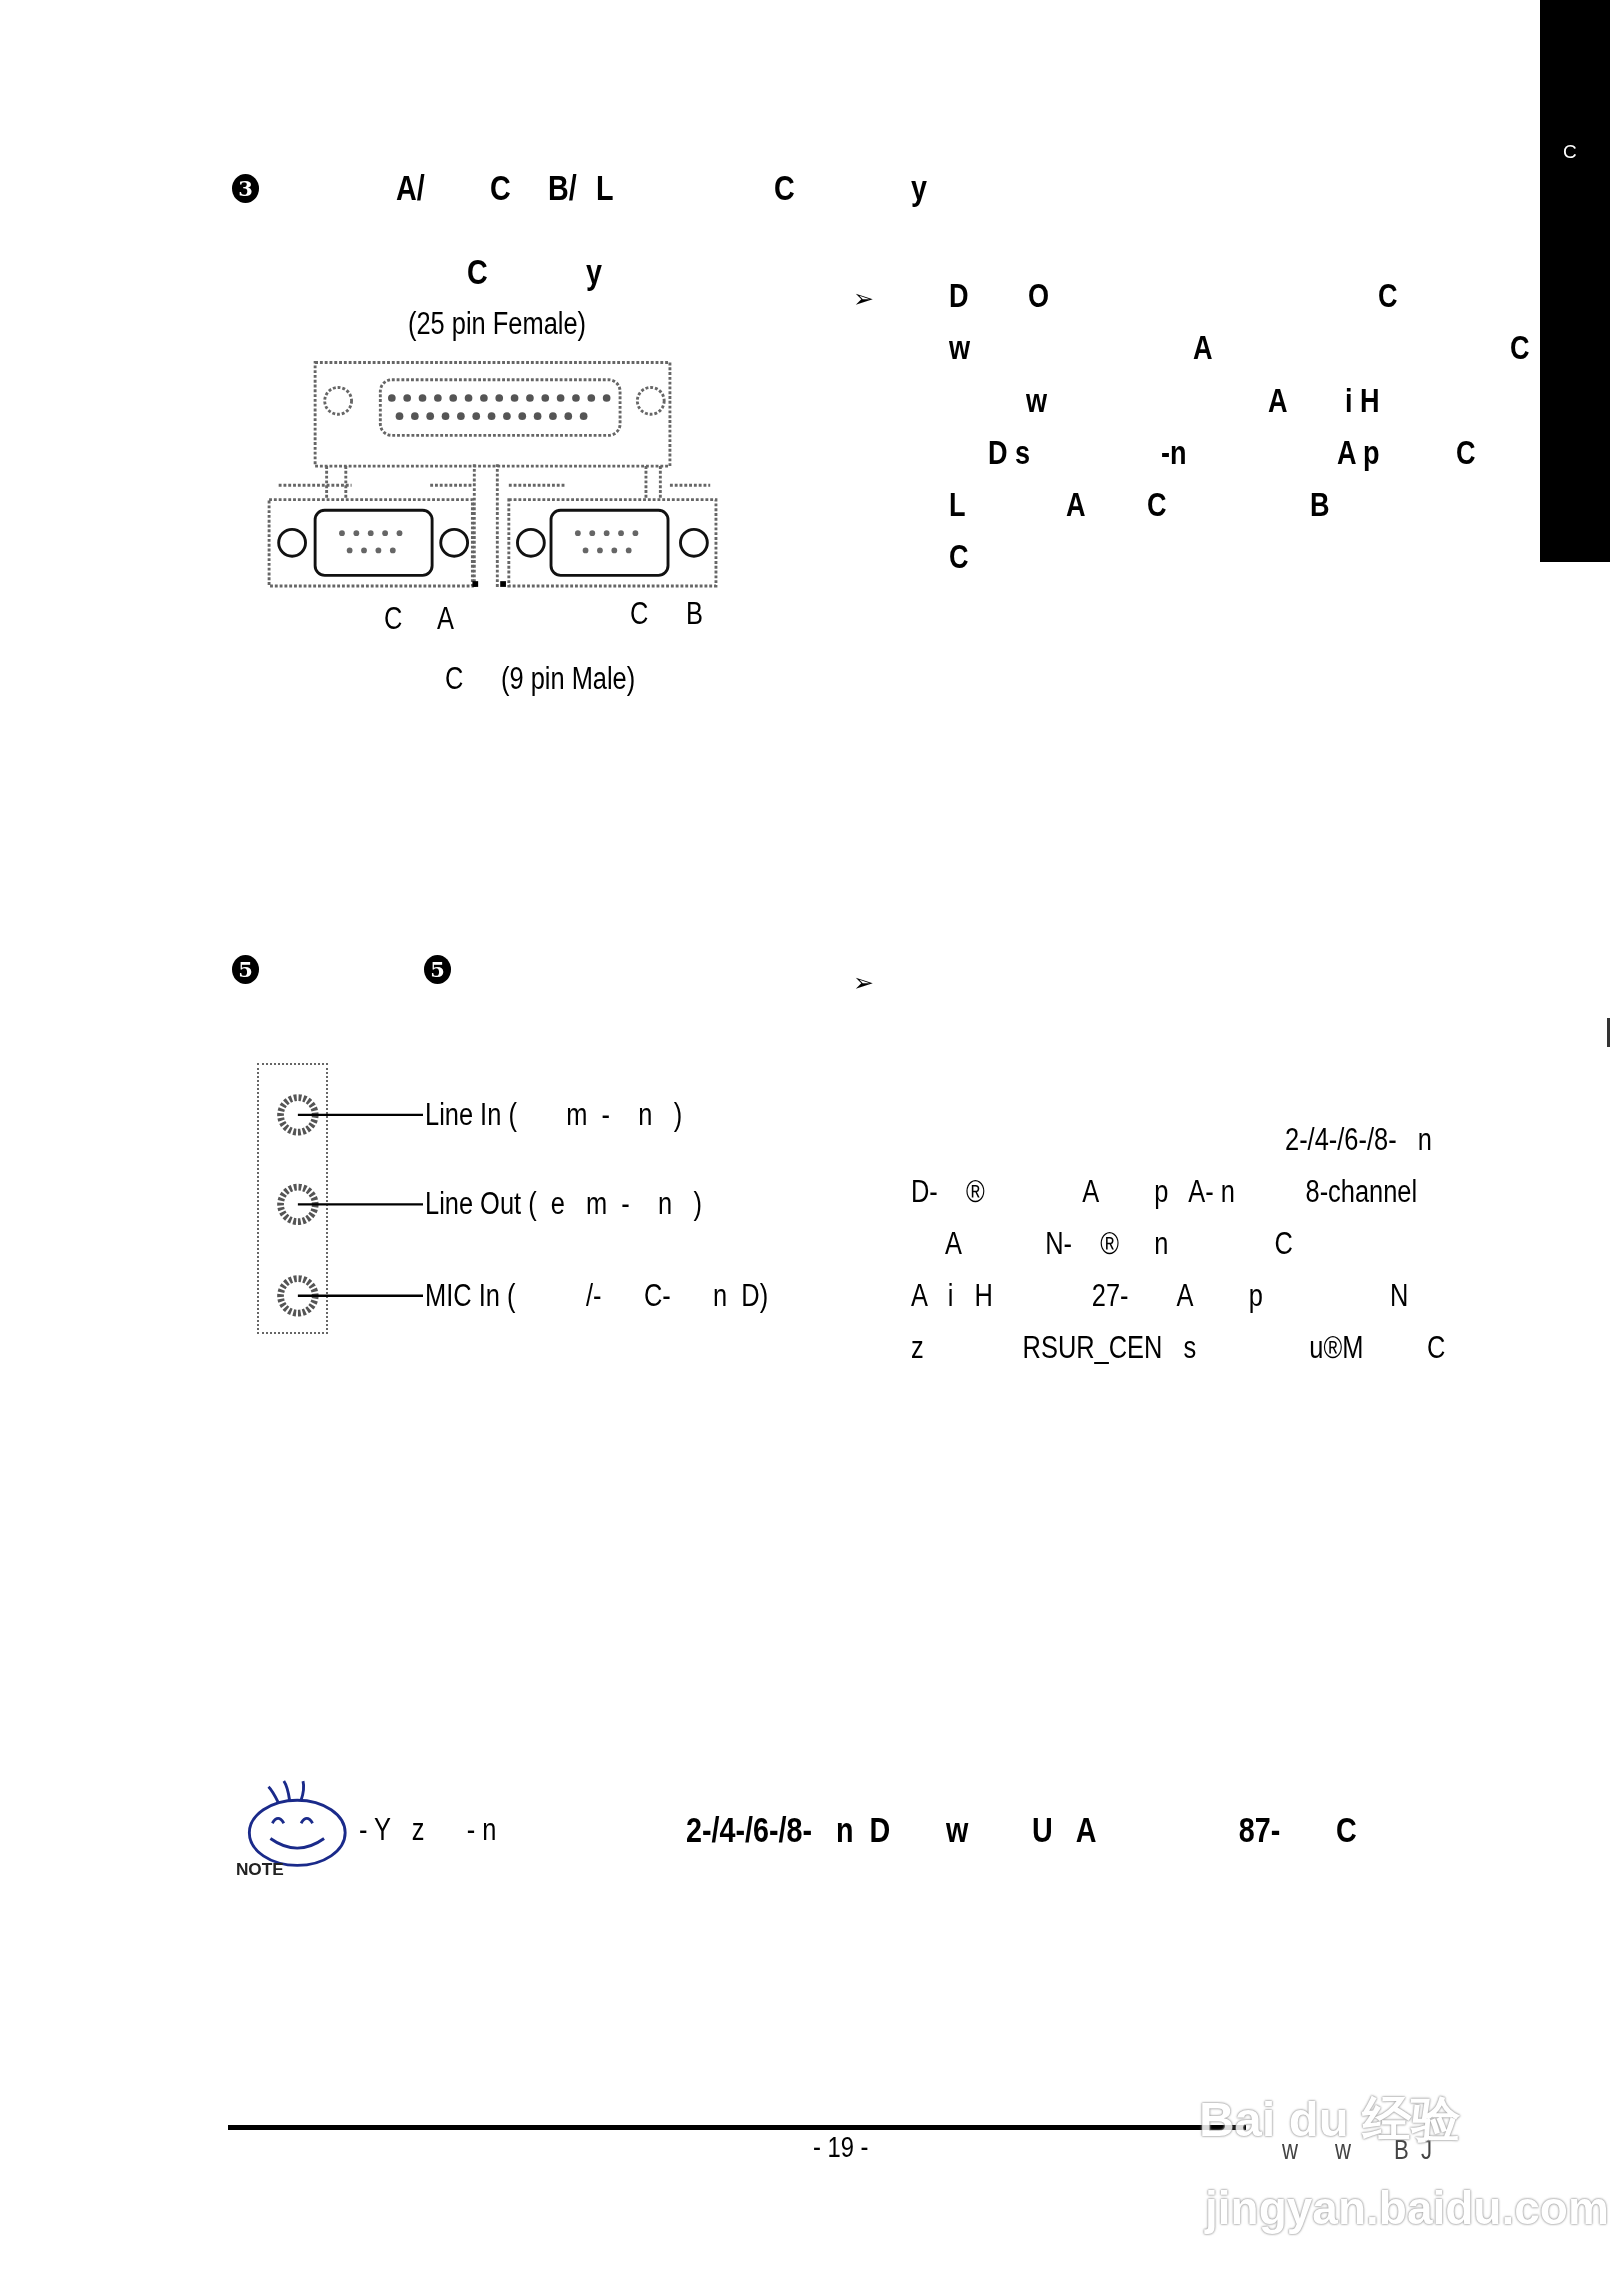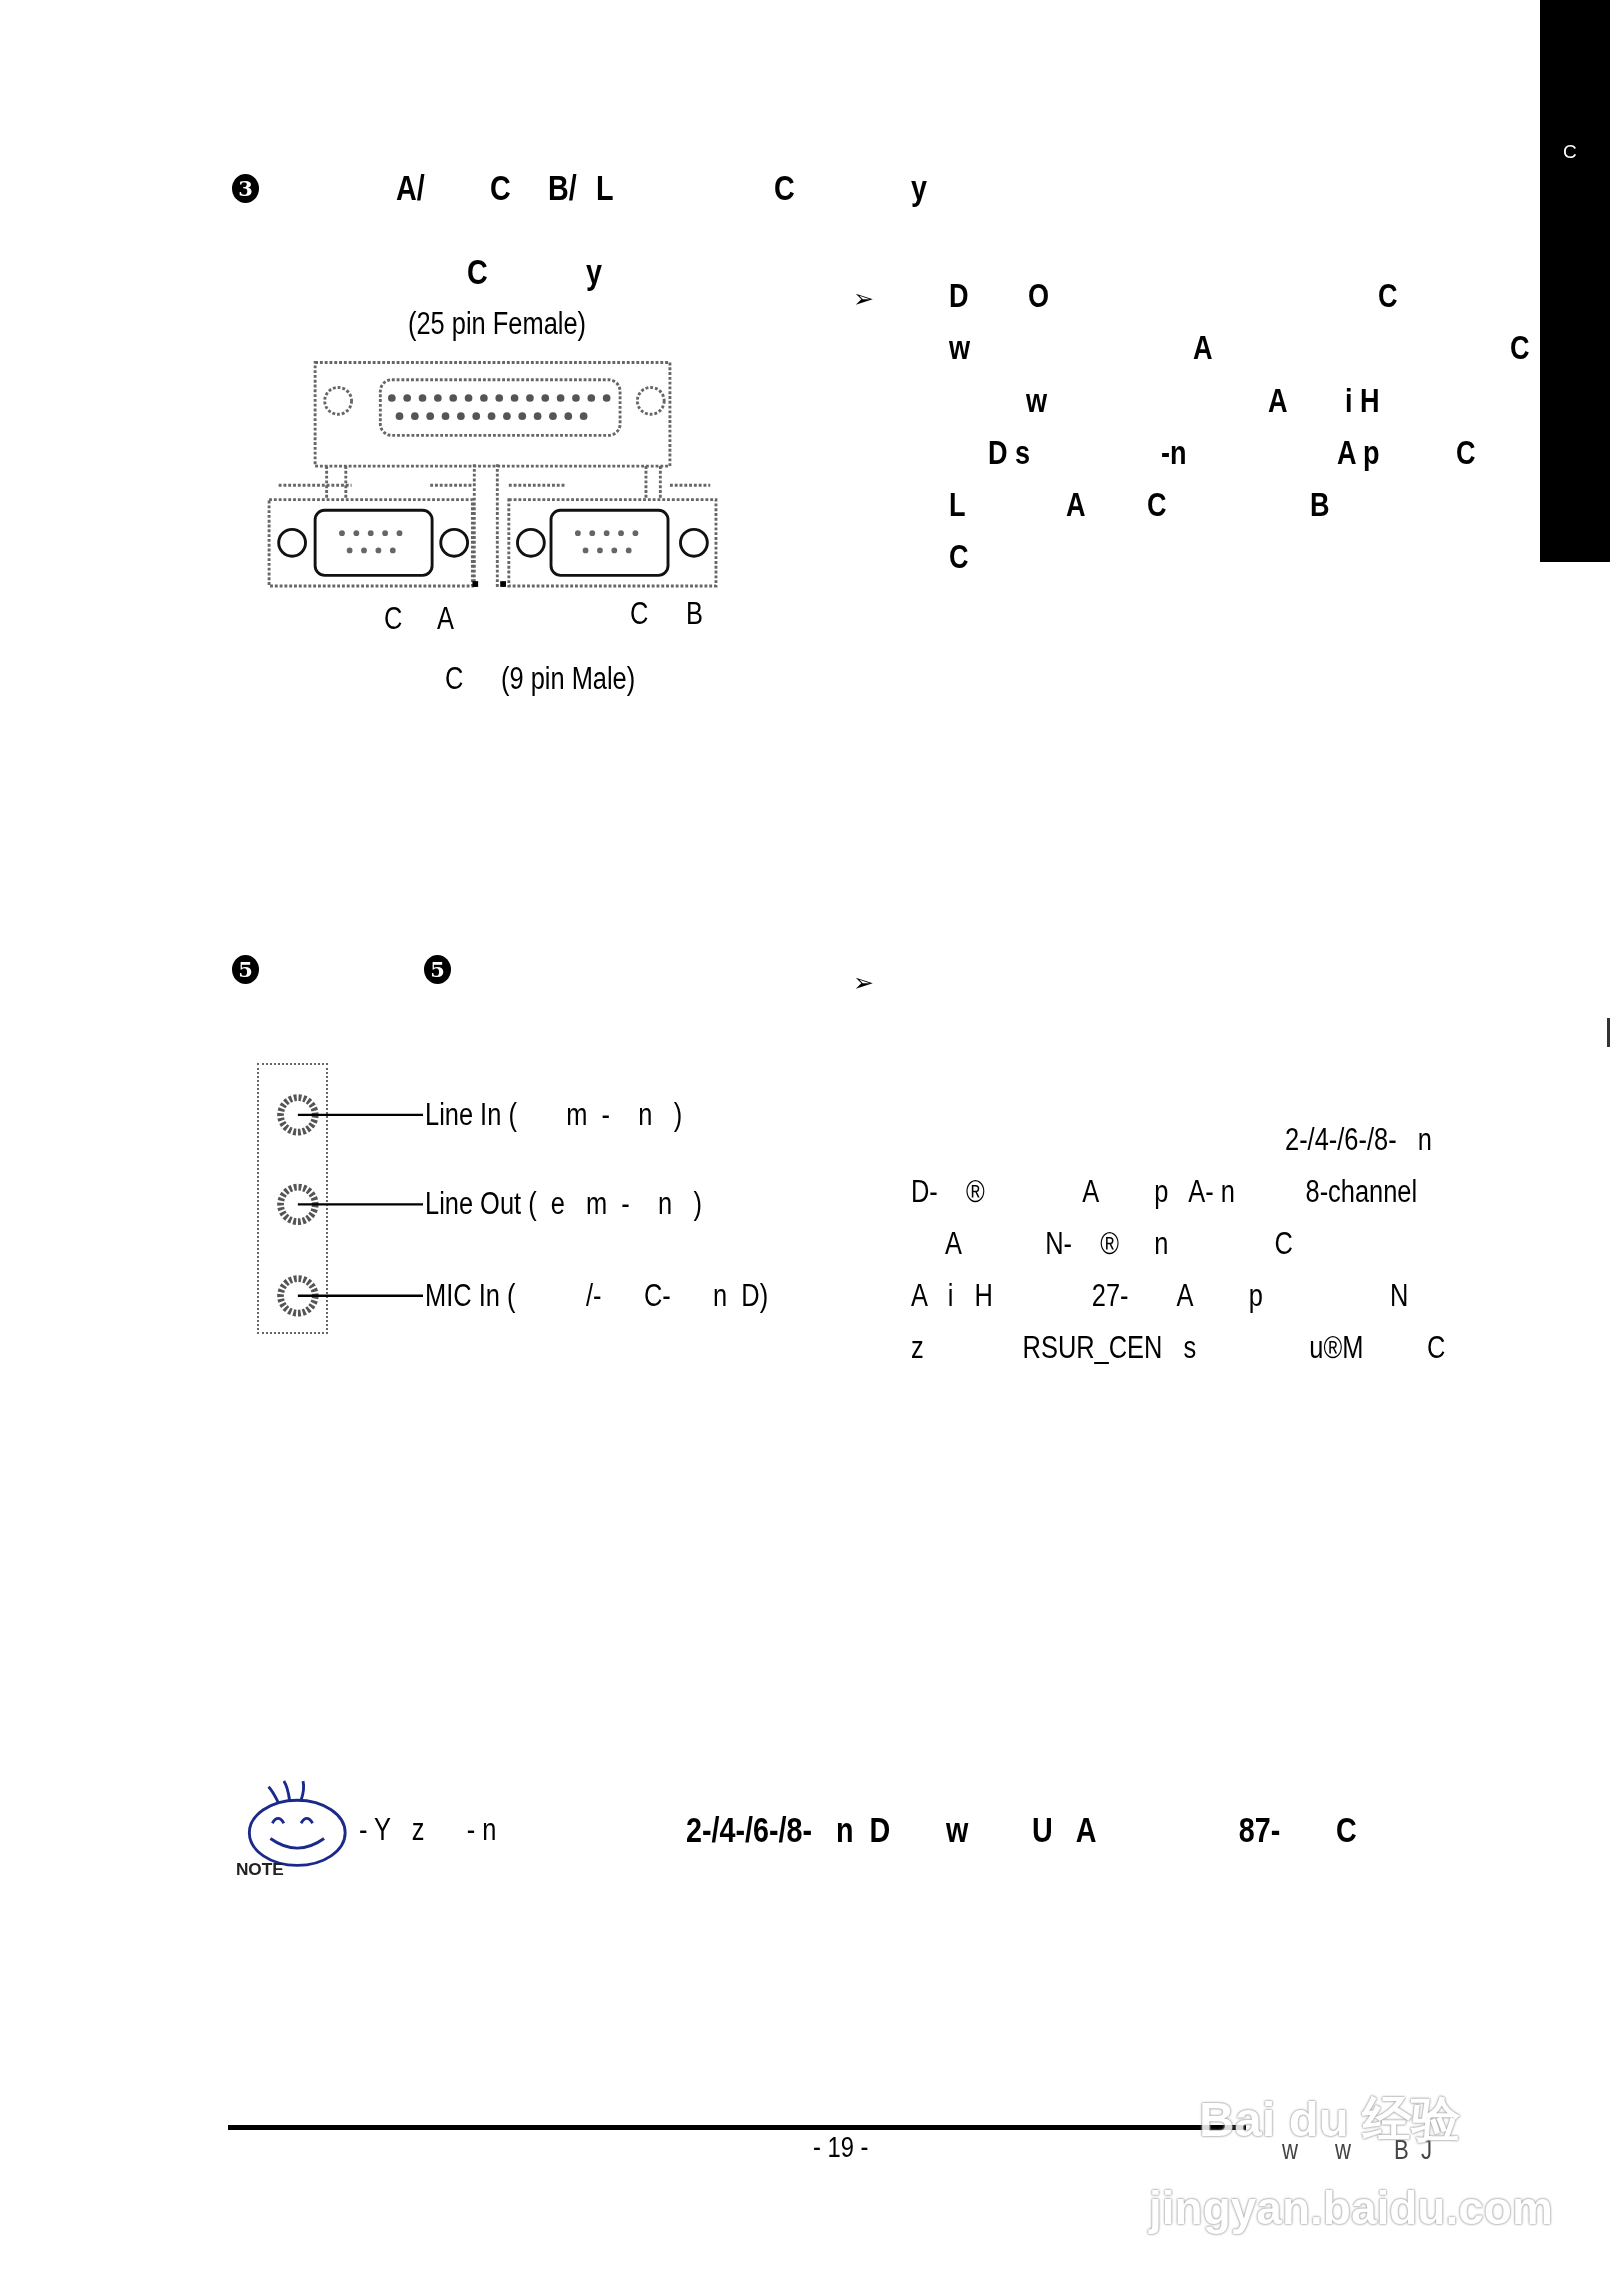--- a/index.html
+++ b/index.html
@@ -207,14 +207,14 @@
   <text x="2" y="104" font-family="Liberation Sans, sans-serif" font-weight="bold" font-size="18" fill="#222">NOTE</text>
 </svg>
 <span class="abs p-text cond" style="left:359px; top:1812px;">- Y   z      - n</span>
 <span class="abs h-text cond" style="left:686px; top:1810px;">2-/4-/6-/8-   n  D       w        U   A                  87-       C</span>
 
 <div class="abs rule"></div>
 <span class="abs cond" style="left:813px; top:2131px; font-size:29px;">- 19 -</span>
 <span class="abs cond" style="left:1282px; top:2135px; font-size:27px; color:#444;">w      w       B  J</span>
 
 <span class="abs watermark" style="left:1199px; top:2087px; font-size:49px; opacity:0.85;">Bai du 经验</span>
-<span class="abs watermark" style="left:1149px; top:2181px; font-size:46px; opacity:0.85;">jingyan.baidu.com</span>
+<span class="abs watermark" style="left:1205px; top:2181px; font-size:46px; opacity:0.85;">jingyan.baidu.com</span>
 
 
 </body></html>

